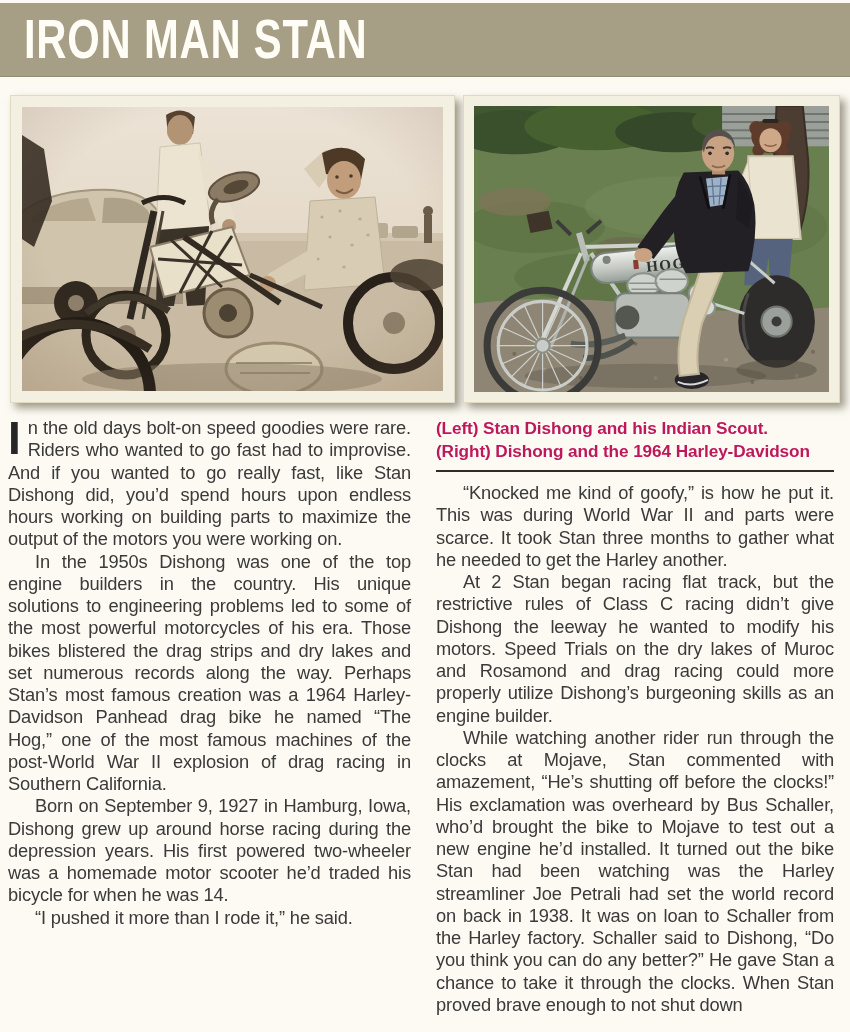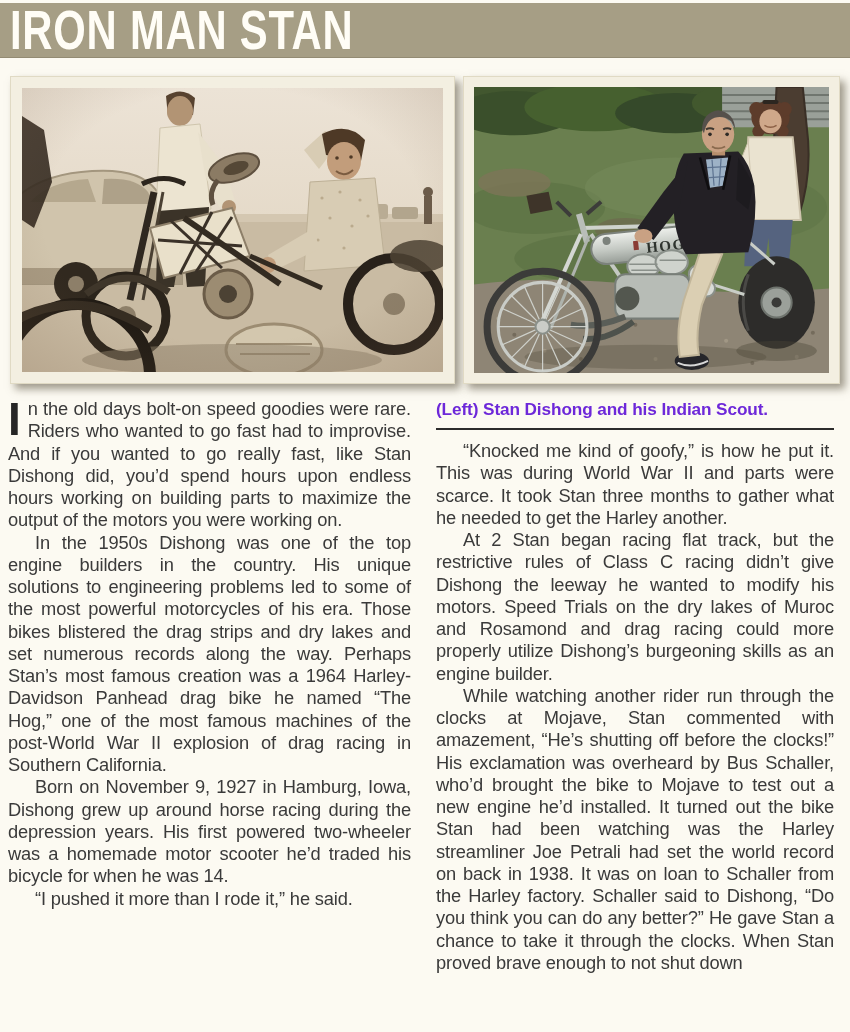--- a/index.html
+++ b/index.html
@@ -2,23 +2,23 @@
 <html lang="en"><head>
 <meta charset="utf-8">
 <style>
   html,body{margin:0;padding:0;}
   body{
     width:850px;height:1032px;overflow:hidden;position:relative;
     background:#fcfaf2;
     font-family:"Liberation Sans", sans-serif;
   }
   .banner{
-    margin-top:3px;height:55px;background:#a69e85;
+    margin-top:3px;height:74px;background:#a69e85;
     border-bottom:1px solid #938b73;
-    display:flex;align-items:center;padding-left:10px;box-sizing:border-box;
+    display:flex;align-items:center;padding-left:24px;box-sizing:border-box;
   }
   .banner .title{
     color:#fffdf6;font-size:55px;font-weight:bold;line-height:1;
     letter-spacing:1px;white-space:nowrap;
     transform:scaleX(0.76);transform-origin:left center;
   }
   .photos{
     display:flex;margin:18px 0 0 10px;gap:8px;height:308px;
   }
   .photo{
@@ -36,21 +36,21 @@
   }
   .col-left{width:403px;}
   .col-right{width:398px;}
   .col p{margin:0;}
   .col p.indent{text-indent:27px;}
   .dropcap{
     float:left;font-weight:bold;font-size:46px;line-height:39px;
     margin:2px 7px 0 0;color:#262626;
   }
   .caption{
-    font-weight:bold;font-size:17.2px;line-height:23px;color:#6d28d9;
+    font-weight:bold;font-size:17.2px;line-height:23px;color:#be185d;
     text-align:left;letter-spacing:-0.1px;
   }
   .cap-divider{
     border:none;border-top:2px solid #2c2c2c;margin:7px 0 10px 0;
   }
 </style>
 </head>
 <body>
 
 <header class="banner">
@@ -301,25 +301,26 @@
         <path d="M236,59 Q242,63 249,59" stroke="#8a6a4e" stroke-width="1.8" fill="none"></path>
       </g>
     </svg>
   </figure>
 </div>
 
 <div class="columns">
   <div class="col col-left">
     <p><span class="dropcap">I</span><span>n the old days bolt-on speed goodies were rare. Riders who wanted to go fast had to improvise. And if you wanted to go really fast, like Stan Dishong did, you’d spend hours upon endless hours working on building parts to maximize the output of the motors you were working on.</span></p>
     <p class="indent">In the 1950s Dishong was one of the top engine builders in the country. His unique solutions to engineering problems led to some of the most powerful motorcycles of his era. Those bikes blistered the drag strips and dry lakes and set numerous records along the way. Perhaps Stan’s most famous creation was a 1964 Harley-Davidson Panhead drag bike he named “The Hog,” one of the most famous machines of the post-World War II explosion of drag racing in Southern California.</p>
-    <p class="indent">Born on November 9, 1927 in Hamburg, Iowa, Dishong grew up around horse racing during the depression years. His first powered two-wheeler was a homemade motor scooter he’d traded his bicycle for when he was 14.</p>
+    <p class="indent">Born on September 9, 1927 in Hamburg, Iowa, Dishong grew up around horse racing during the depression years. His first powered two-wheeler was a homemade motor scooter he’d traded his bicycle for when he was 14.</p>
     <p class="indent">“I pushed it more than I rode it,” he said.</p>
   </div>
   <div class="col col-right">
     <div class="caption">
       <div>(Left) Stan Dishong and his Indian Scout.</div>
+      <div>(Right) Dishong and the 1964 Harley-Davidson</div>
     </div>
     <hr class="cap-divider">
     <p class="indent">“Knocked me kind of goofy,” is how he put it. This was during World War II and parts were scarce. It took Stan three months to gather what he needed to get the Harley another.</p>
     <p class="indent">At 2 Stan began racing flat track, but the restrictive rules of Class C racing didn’t give Dishong the leeway he wanted to modify his motors. Speed Trials on the dry lakes of Muroc and Rosamond and drag racing could more properly utilize Dishong’s burgeoning skills as an engine builder.</p>
     <p class="indent">While watching another rider run through the clocks at Mojave, Stan commented with amazement, “He’s shutting off before the clocks!” His exclamation was overheard by Bus Schaller, who’d brought the bike to Mojave to test out a new engine he’d installed. It turned out the bike Stan had been watching was the Harley streamliner Joe Petrali had set the world record on back in 1938. It was on loan to Schaller from the Harley factory. Schaller said to Dishong, “Do you think you can do any better?” He gave Stan a chance to take it through the clocks. When Stan proved brave enough to not shut down</p>
   </div>
 </div>
 
 </body></html>

